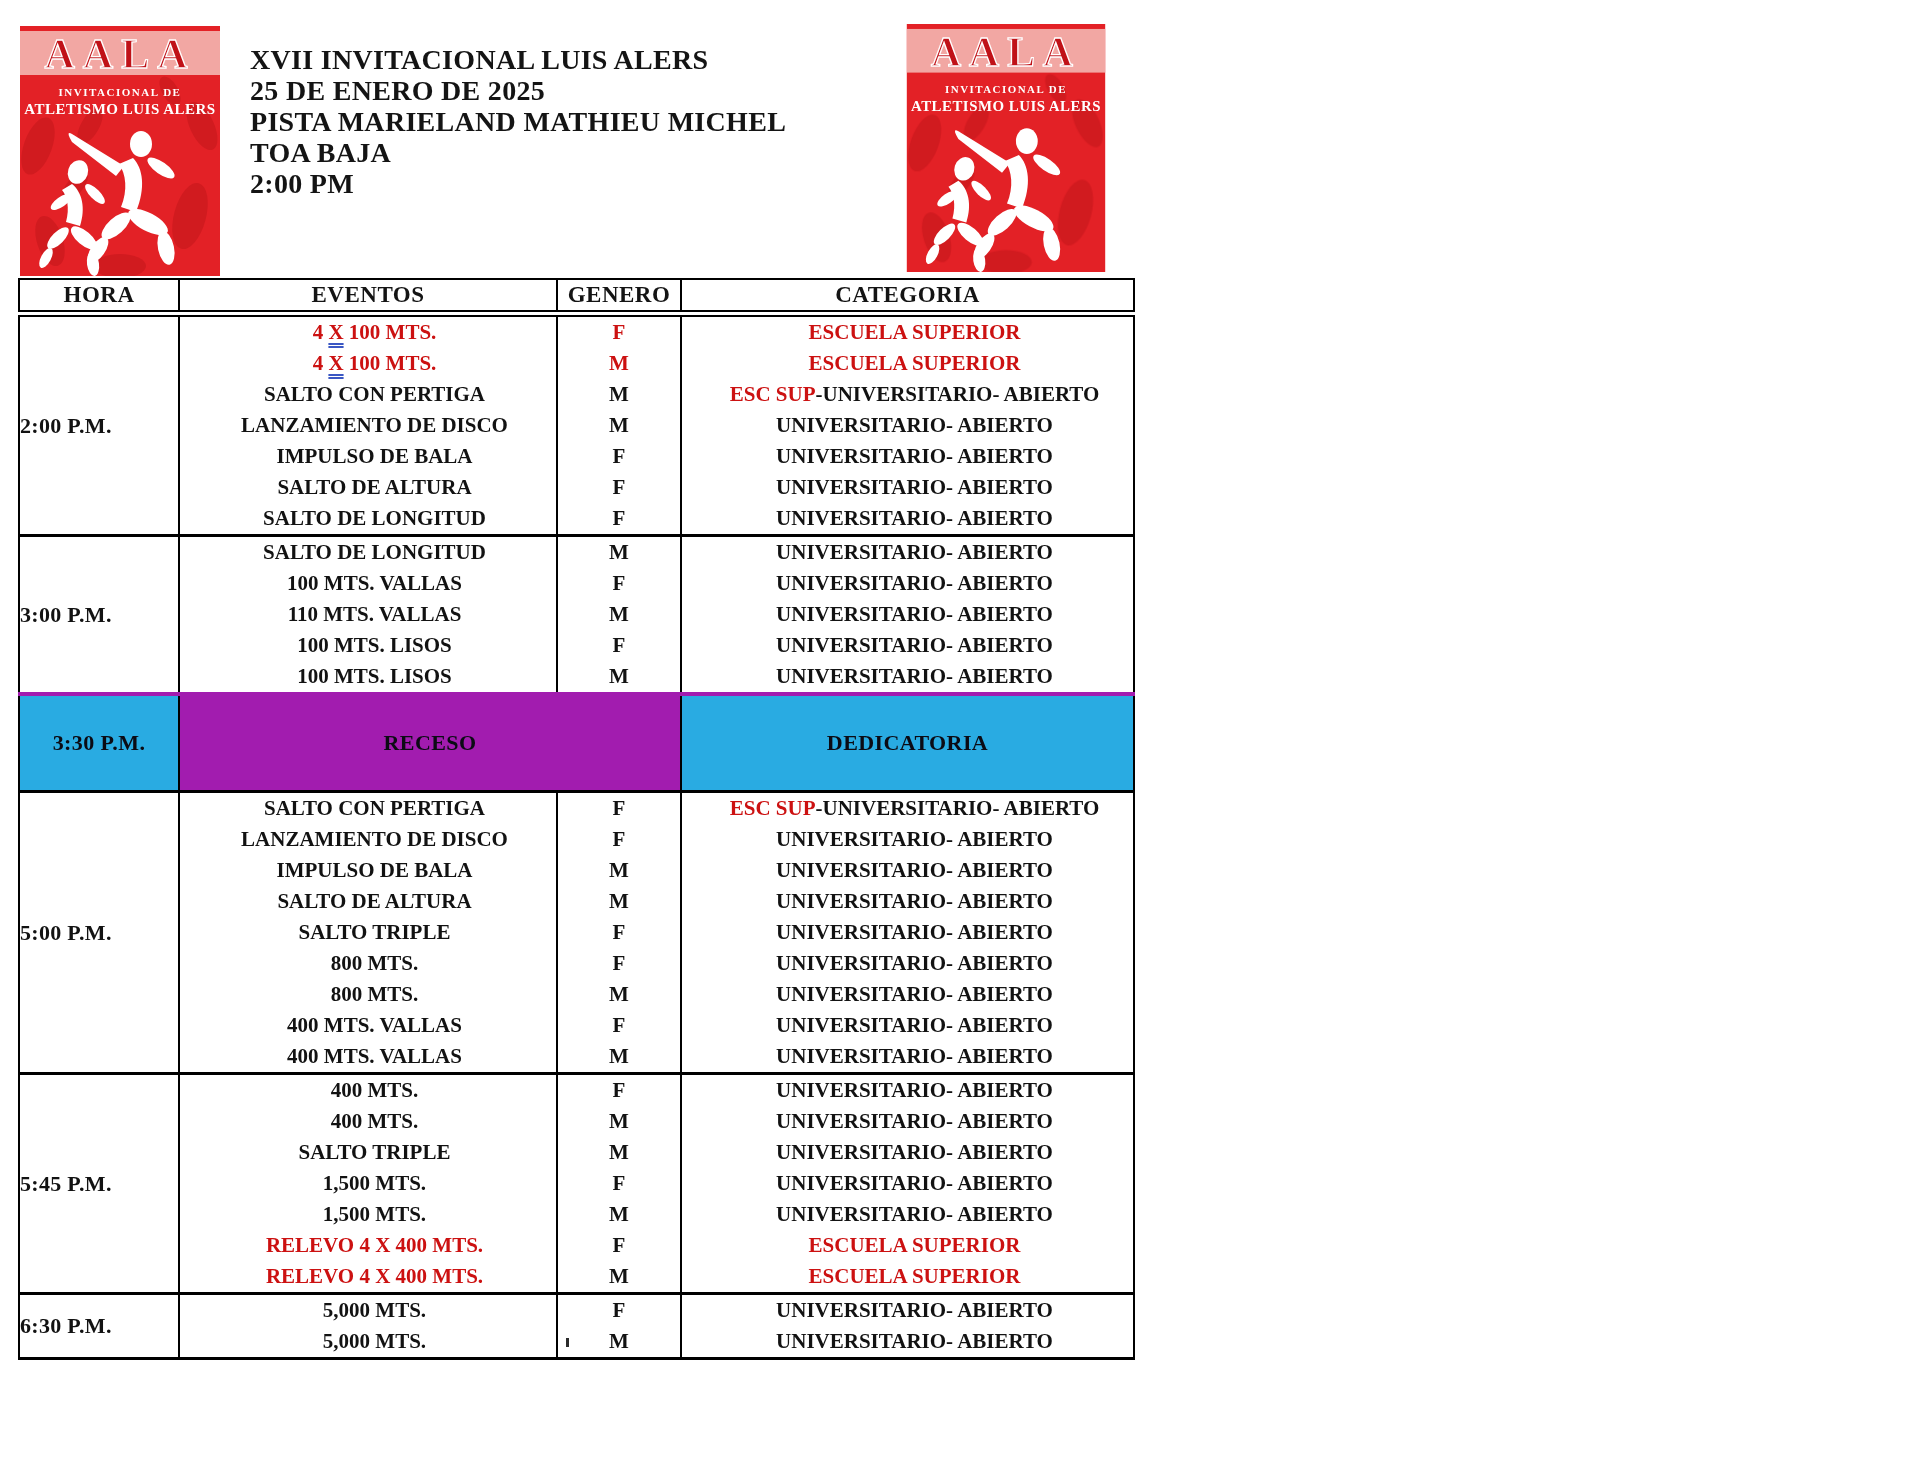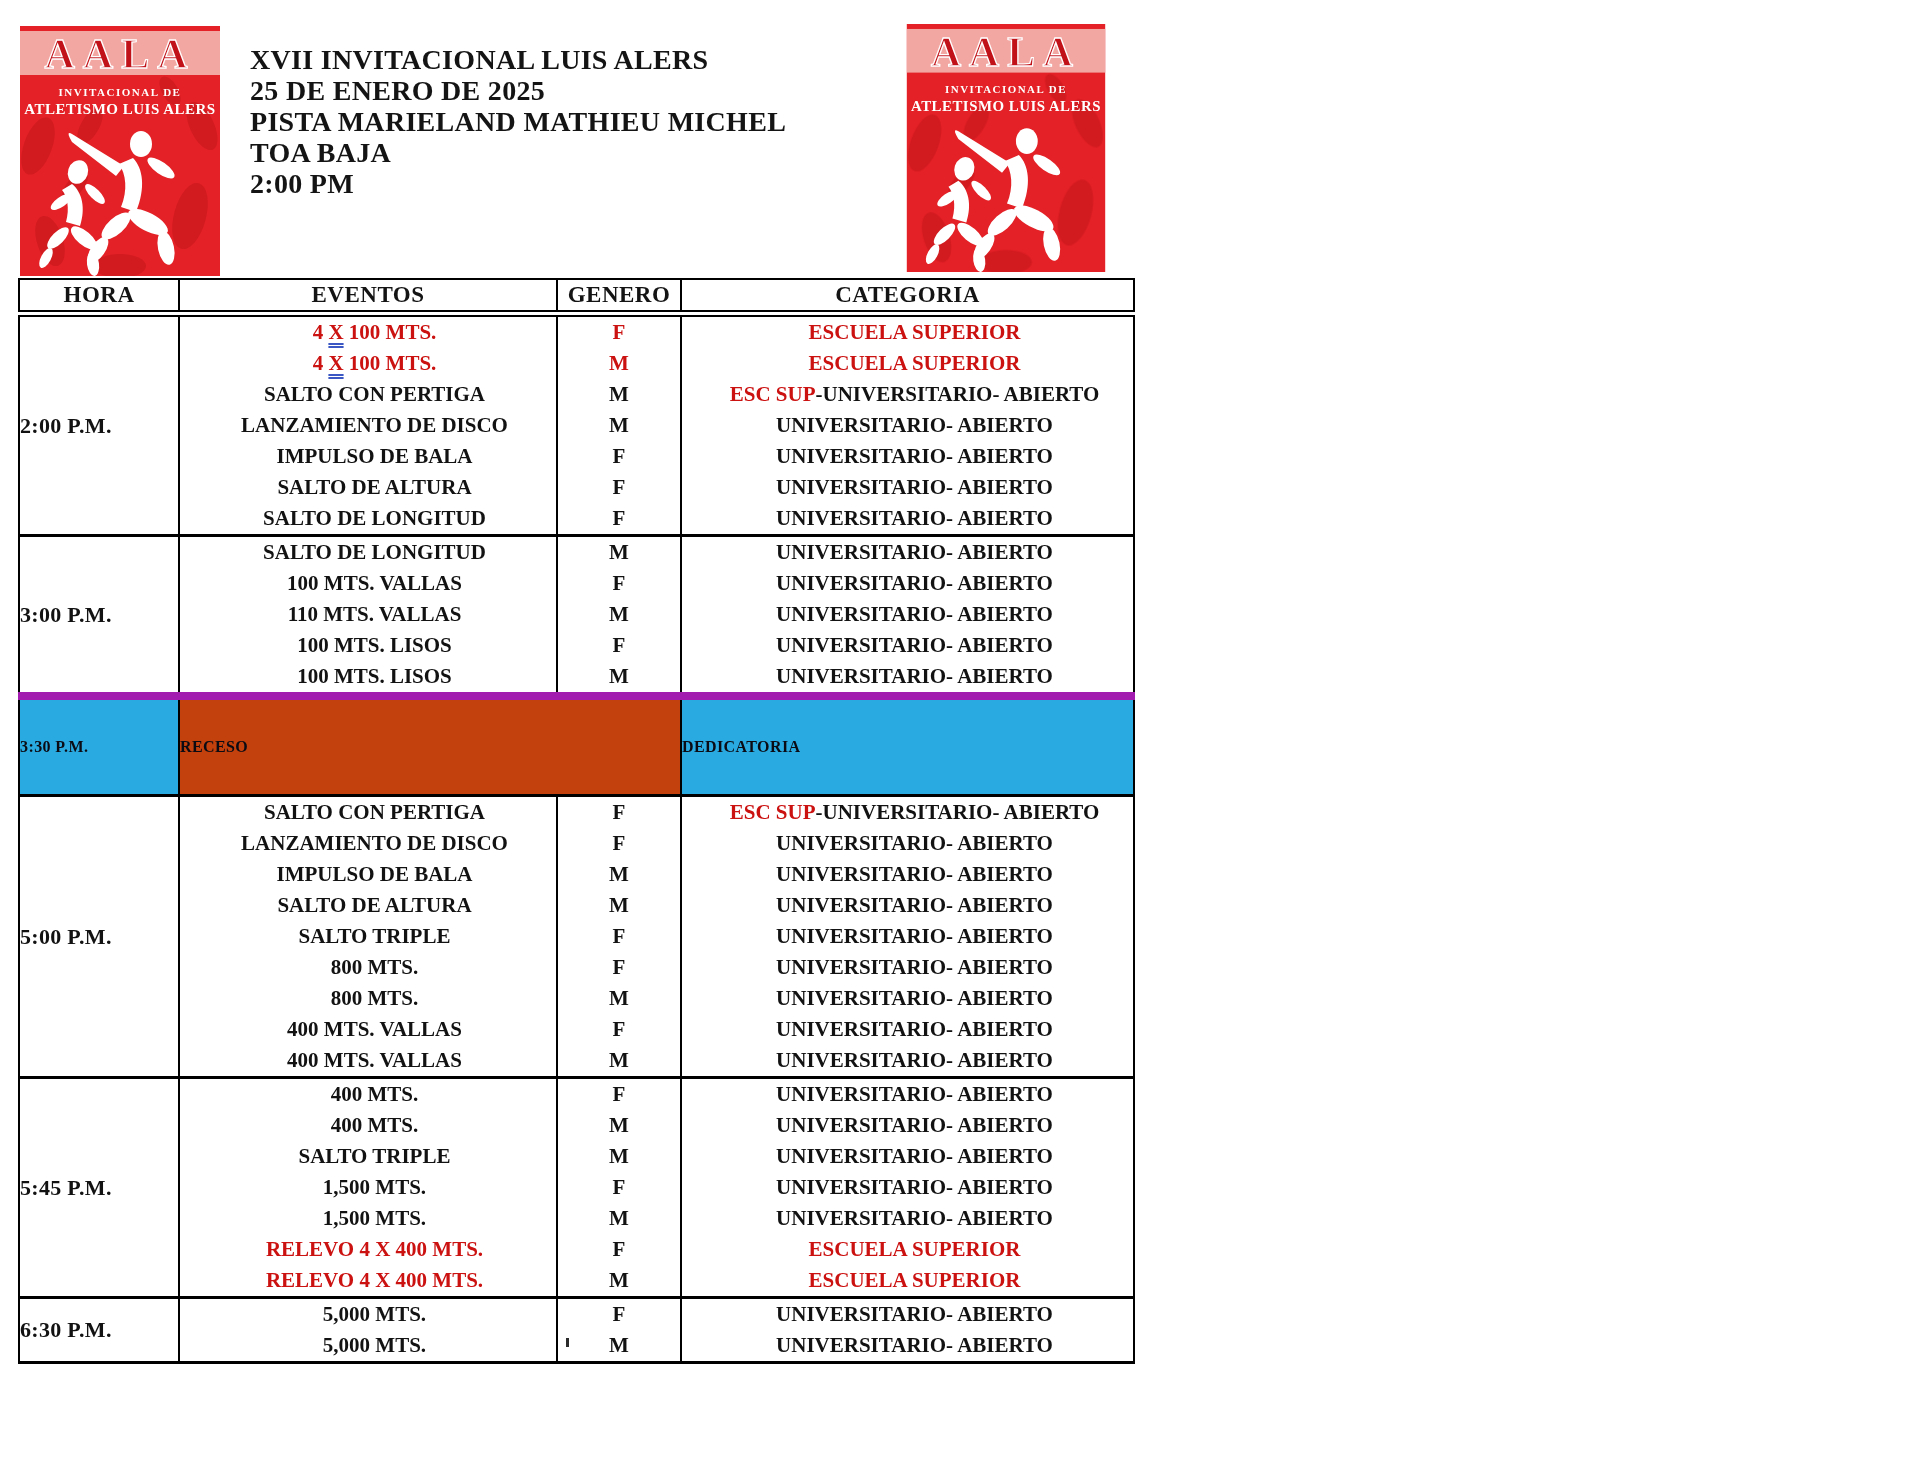--- a/index.html
+++ b/index.html
@@ -34,22 +34,22 @@
     padding:0;vertical-align:middle;
   }
   tr.block-row td{border-top:3px solid #000;border-bottom:3px solid #000;}
   td.hora-cell{font-size:22px;letter-spacing:.3px;}
   .ev-line{height:31px;line-height:31px;font-size:21px;white-space:nowrap;overflow:hidden;}
   td.eventos .ev-line{padding-left:13px;text-align:center;}
   td.genero  .ev-line{text-align:center;}
   td.categoria .ev-line{padding-left:14px;text-align:center;}
 
   tr.break-row td{
-    border-top:8px solid #a21caf;border-bottom:3px solid #000;
-    height:94px;font-size:16px;letter-spacing:.4px;color:#0b0b14;
+    border-top:4px solid #a21caf;border-bottom:3px solid #000;
+    height:94px;text-align:center;font-size:22px;letter-spacing:.4px;color:#0b0b14;
   }
 
   .red{color:#CC1111;}
   .x-underline{
     text-decoration:underline double #3A57C4;
     text-underline-offset:4px;
   }
 
   
   .stray-tick{position:absolute;left:566px;top:1338px;width:3px;height:9px;background:#2b2b2b;}
@@ -184,21 +184,21 @@
           <td class="categoria">
             <div class="ev-line"><span>UNIVERSITARIO- ABIERTO</span></div>
             <div class="ev-line"><span>UNIVERSITARIO- ABIERTO</span></div>
             <div class="ev-line"><span>UNIVERSITARIO- ABIERTO</span></div>
             <div class="ev-line"><span>UNIVERSITARIO- ABIERTO</span></div>
             <div class="ev-line"><span>UNIVERSITARIO- ABIERTO</span></div>
           </td>
         </tr>
         <tr class="break-row">
           <td class="hora-cell" style="background: rgb(41, 171, 226);">3:30 P.M.</td>
-          <td colspan="2" style="background: #c2410c; margin-left: 14px;">RECESO</td>
+          <td colspan="2" style="background: #a21caf; margin-left: 14px;">RECESO</td>
           <td style="background: rgb(41, 171, 226);">DEDICATORIA</td>
         </tr>
         <tr class="block-row">
           <td class="hora-cell">5:00 P.M.</td>
           <td class="eventos">
             <div class="ev-line">SALTO CON PERTIGA</div>
             <div class="ev-line">LANZAMIENTO DE DISCO</div>
             <div class="ev-line">IMPULSO DE BALA</div>
             <div class="ev-line">SALTO DE ALTURA</div>
             <div class="ev-line">SALTO TRIPLE</div>

